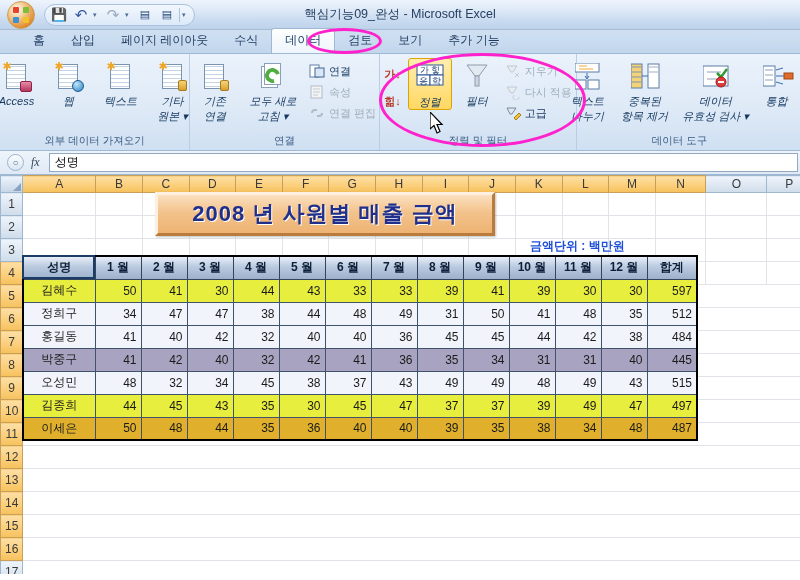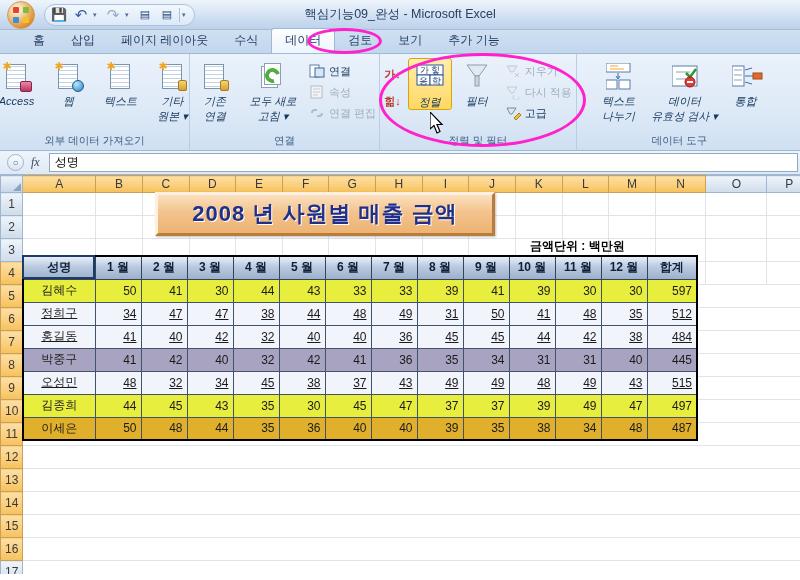--- a/index.html
+++ b/index.html
@@ -231,26 +231,26 @@
     height: 23px; font-size: 12px; padding: 0 4px;
     text-align: right; white-space: nowrap; color:#1b1b1b;
   }
   .dtable td.name { text-align: center; }
   .dtable tr.hdr td {
     background: linear-gradient(180deg,#e8eef8 0%, #b9c9df 45%, #9db1cc 100%);
     font-weight: bold; text-align: center; color:#0d1f38;
     border: 1px solid #34445c;
   }
   .r-yellow td { background: #e8ee3e; }
-  .r-white td  { background: #f2f4fb; text-decoration: underline; }
+  .r-white td  { background: #f2f4fb; }
   .r-purple td { background: #a8a3c0; }
   .r-gold td   { background: #e0b02c; }
 
   .unitlabel {
-    position:absolute; font-size:12px; font-weight:bold; color:#000000;
+    position:absolute; font-size:12px; font-weight:bold; color:#1d4ed8;
     white-space:nowrap;
   }
   
   .banner {
     position:absolute;
     background: linear-gradient(180deg,#fbe0c0 0%, #f3c38c 45%, #edb373 100%);
     border-top: 3px solid #fdf0e0;
     border-left: 3px solid #fdf0e0;
     border-right: 3px solid #b97c3c;
     border-bottom: 3px solid #b97c3c;
@@ -477,20 +477,33 @@
           <svg width="32" height="28" style="position:absolute;left:3px;top:2px;">
             <rect x="0" y="0" width="24" height="9" fill="#fff" stroke="#5b7da6"></rect>
             <path d="M4 3h8M4 6h14" stroke="#f0a93a"></path>
             <path d="M12 10v5M10 13l2 3 2-3" stroke="#3a6fb5" fill="none"></path>
             <rect x="0" y="17" width="11" height="9" fill="#fff" stroke="#5b7da6"></rect>
             <rect x="13" y="17" width="11" height="9" fill="#fff" stroke="#5b7da6"></rect>
           </svg>
         </div>
         <div class="lbl">텍스트</div>
         <div class="lbl">나누기</div>
+      </div>
+      <div class="bigbtn" style="width:60px;">
+        <div class="ico32">
+          <svg width="32" height="28" style="position:absolute;left:2px;top:2px;">
+            <rect x="0" y="1" width="11" height="24" fill="#f3d27a" stroke="#5b7da6"></rect>
+            <rect x="17" y="1" width="11" height="24" fill="#fff" stroke="#5b7da6"></rect>
+            <path d="M11 13h6" stroke="#3a6fb5"></path>
+            <path d="M1 4h9M1 9h9M1 14h9M1 19h9" stroke="#7f93ad"></path>
+            <path d="M18 4h9M18 9h9" stroke="#9fb0c4"></path>
+          </svg>
+        </div>
+        <div class="lbl">중복된</div>
+        <div class="lbl">항목 제거</div>
       </div>
       <div class="bigbtn" style="width:78px;">
         <div class="ico32">
           <svg width="32" height="28" style="position:absolute;left:3px;top:3px;">
             <rect x="0" y="2" width="25" height="20" fill="#fff" stroke="#5b7da6"></rect>
             <path d="M4 8h14M4 15h10" stroke="#8fa2b8"></path>
             <path d="M14 9l4 4 6-8" stroke="#2f9a2f" stroke-width="2.5" fill="none"></path>
             <circle cx="18" cy="18" r="5" fill="#e03b3b" stroke="#a21818"></circle>
             <path d="M15 18h6" stroke="#fff" stroke-width="2"></path>
           </svg>

